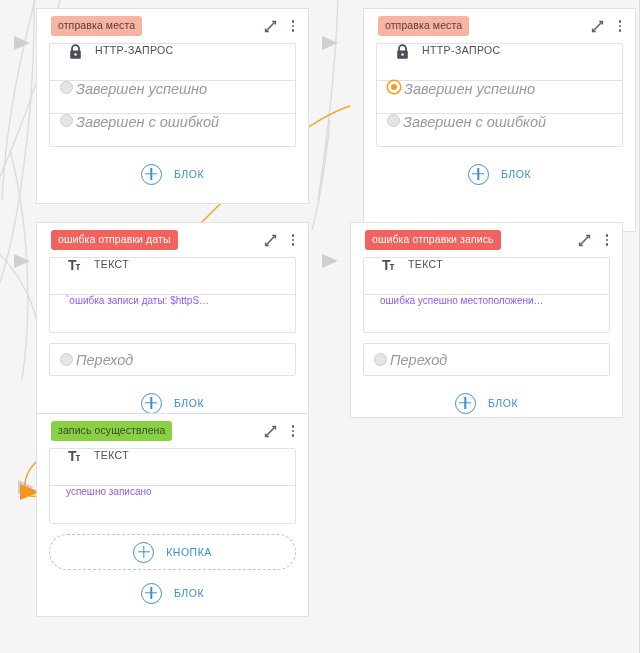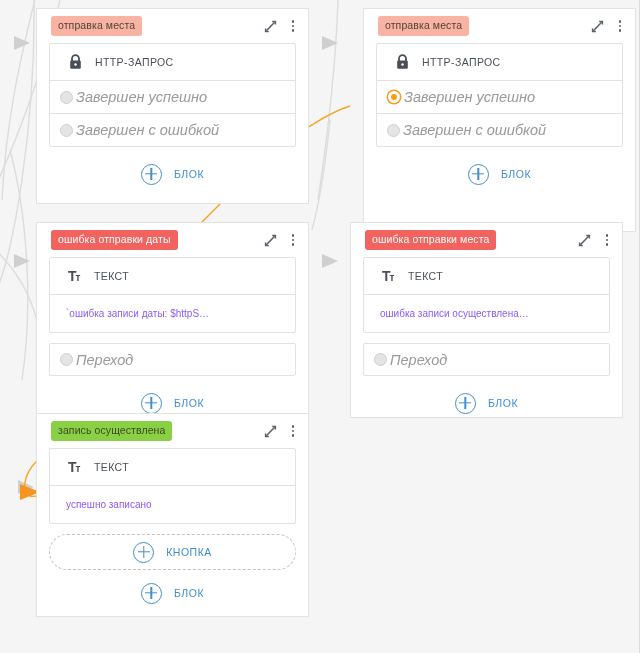--- a/index.html
+++ b/index.html
@@ -97,21 +97,21 @@
   }
   .group {
     border: 1px solid #e2e2e2;
     border-radius: 2px;
     background: #fff;
     margin-bottom: 10px;
   }
   .row {
     min-height: 33px;
     display: flex;
-    align-items: center;
+    align-items: flex-start;
     padding: 0 10px;
     box-sizing: border-box;
   }
   .row + .row { border-top: 1px solid #e2e2e2; }
   .row-head {
     height: 36px;
     padding-left: 18px;
   }
   .ico-lock {
     width: 15px;
@@ -383,21 +383,21 @@
       </div>
       <div class="add-row">
         <span class="plus"></span>
         <span class="add-label">БЛОК</span>
       </div>
     </div>
   </div>
 
   <div class="card" style="left:350px; top:222px; width:273px; height:196px;">
     <div class="card-head">
-      <span class="badge red">ошибка отправки места</span>
+      <span class="badge red">ошибка отправки запись</span>
       <span class="head-tools">
         <span class="tool-ico">
           <svg width="13" height="13" viewBox="0 0 13 13">
             <path d="M8.2 1.4 L11.4 1.4 L11.4 4.6" fill="none" stroke="#59606b" stroke-width="1.5"></path>
             <path d="M4.8 11.6 L1.6 11.6 L1.6 8.4" fill="none" stroke="#59606b" stroke-width="1.5"></path>
             <path d="M10.6 2.3 C8 4.8 5 8.2 2.4 10.7" fill="none" stroke="#59606b" stroke-width="1.5"></path>
           </svg>
         </span>
         <span class="kebab">
           <i></i>
@@ -407,21 +407,21 @@
       </span>
     </div>
     <div class="card-body">
       <div class="group">
         <div class="row row-head">
           <span class="ico-text">
             <span class="big">T</span><span class="small">т</span>
           </span>
           <span class="head-label">ТЕКСТ</span>
         </div>
-        <div class="row content-row">ошибка записи осуществлена…</div>
+        <div class="row content-row">ошибка успешно местоположени…</div>
       </div>
       <div class="standalone">
         <span class="radio"></span>
         <span class="port-label">Переход</span>
       </div>
       <div class="add-row">
         <span class="plus"></span>
         <span class="add-label">БЛОК</span>
       </div>
     </div>

